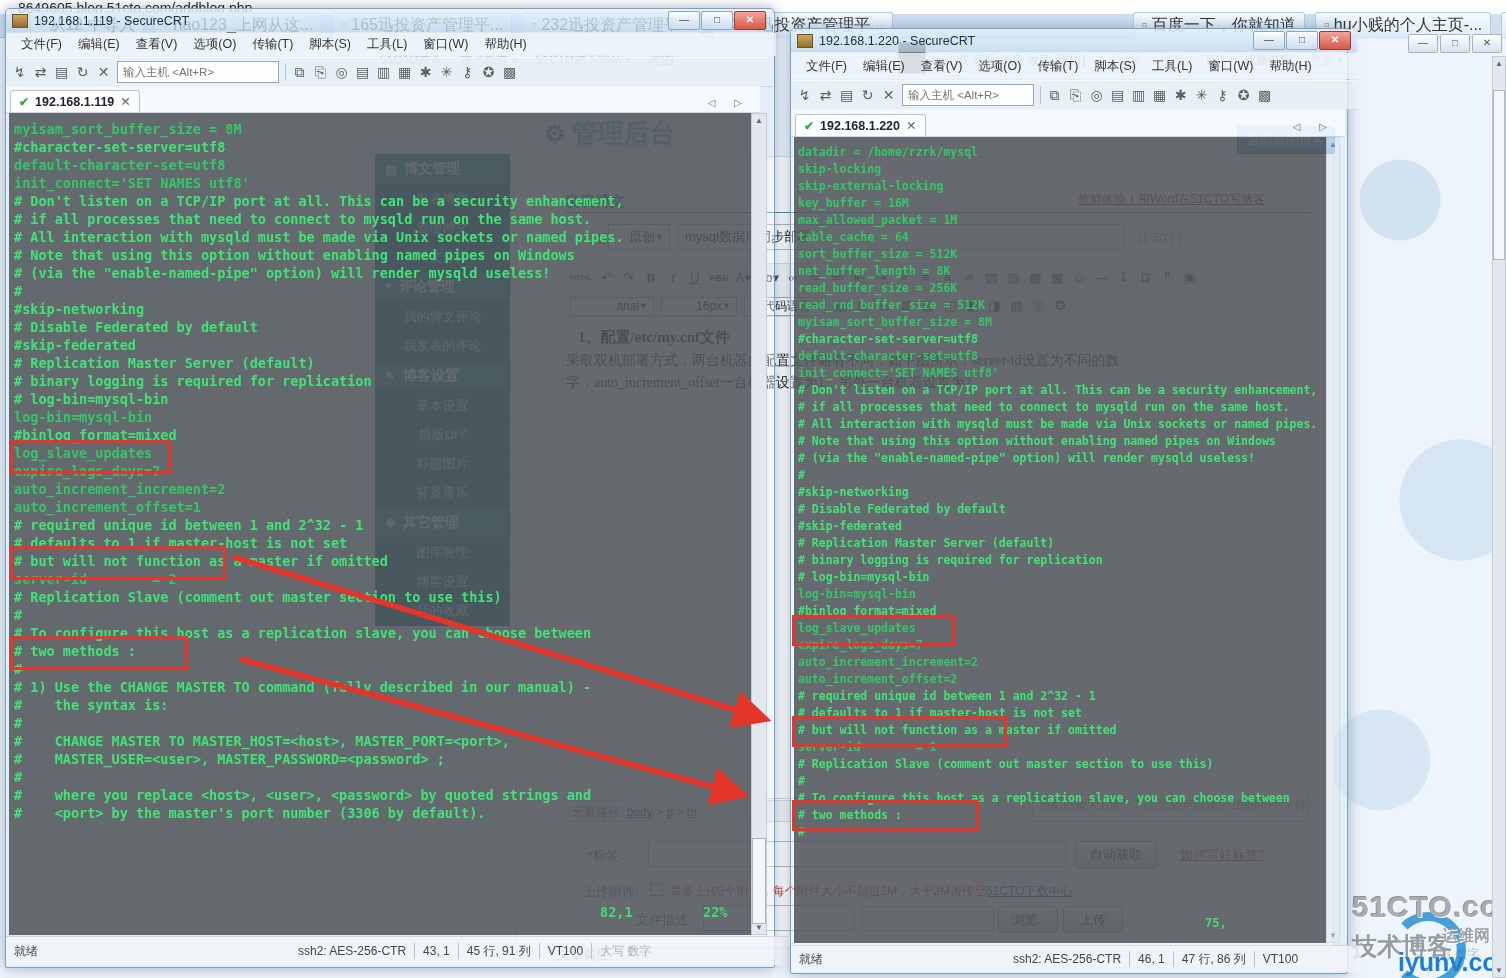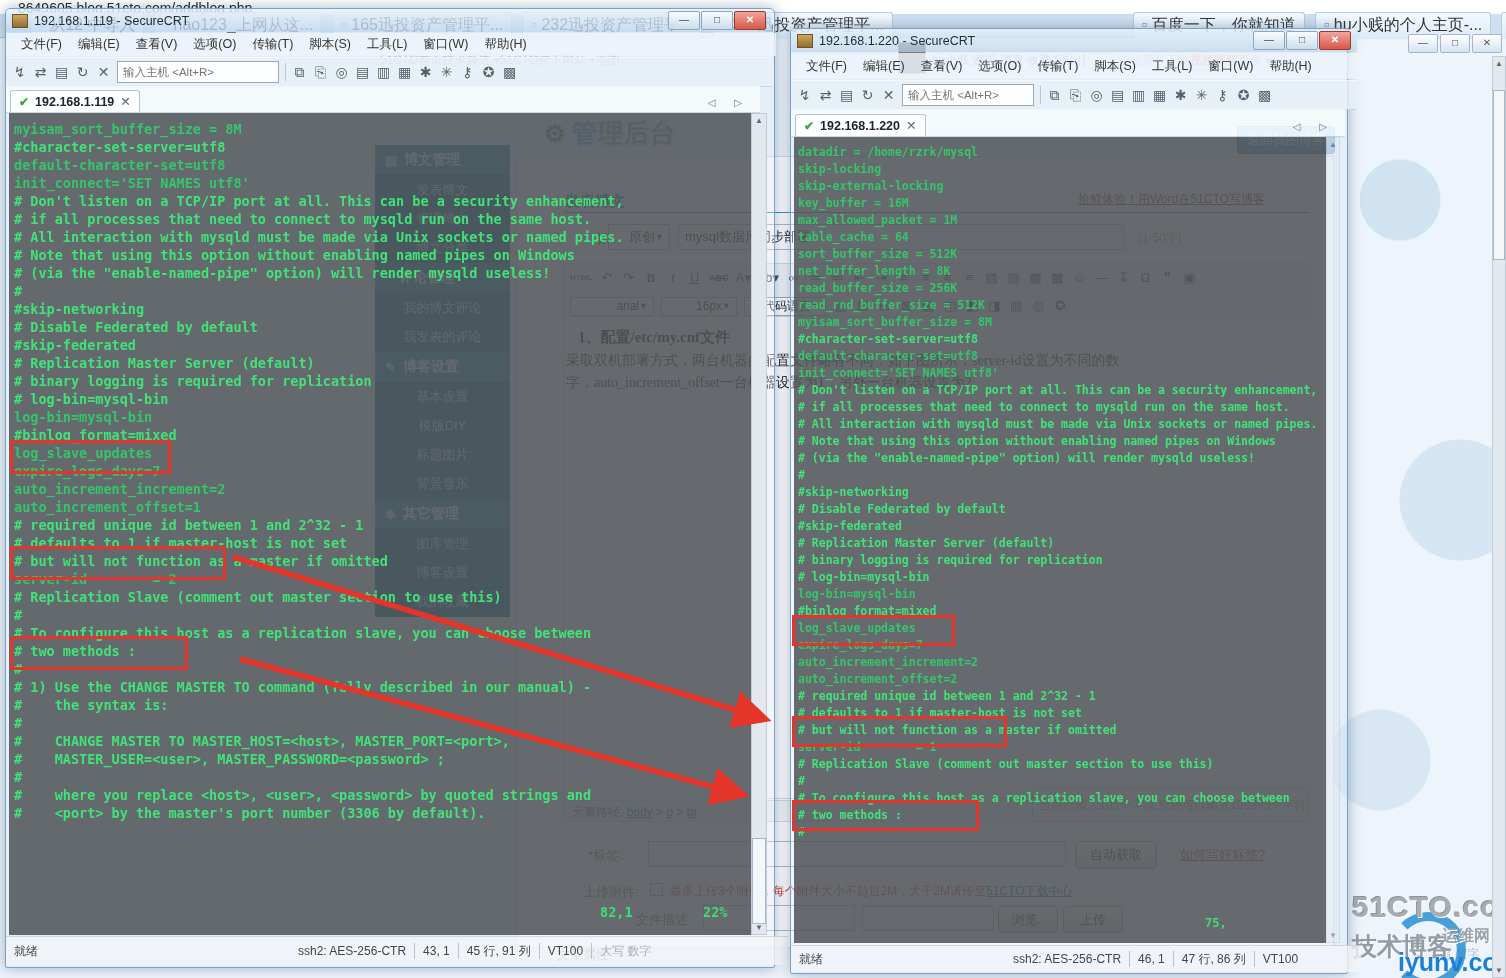--- a/index.html
+++ b/index.html
@@ -10,21 +10,21 @@
                      radial-gradient(circle at 1460px 500px, rgba(190,215,235,.5) 0 60px, transparent 61px),
                      radial-gradient(circle at 1380px 760px, rgba(190,215,235,.45) 0 50px, transparent 51px);}
   .abs{position:absolute}
   
   .urlbar{left:0;top:0;width:1506px;height:14px;background:#fff;font-size:14px;color:#222;padding-left:18px;overflow:hidden}
   .tabrow{left:0;top:14px;width:1506px;height:24px;background:#cfdff0;border-bottom:1px solid #aac4dd;display:flex;align-items:center;gap:10px;padding-left:30px;box-sizing:border-box}
   .btab{font-size:16px;color:#333;background:linear-gradient(#f4f9fe,#dcebf8);border:1px solid #b5cde2;border-bottom:none;border-radius:3px 3px 0 0;padding:2px 8px 3px 8px;white-space:nowrap}
   .btab::before{content:"▫ ";color:#7d9ab5}
   .bwin-controls{top:34px;left:1408px;display:flex;gap:2px}
   .bwc{width:28px;height:17px;background:linear-gradient(#fdfeff,#d7e3ef);border:1px solid #9fb6cc;border-radius:2px;font-size:10px;color:#555;text-align:center;line-height:16px}
-  .sitenav{font-size:12px;color:#9aa6b2;display:flex;white-space:nowrap}
+  .sitenav{font-size:12px;color:#9aa6b2;display:flex;gap:18px;white-space:nowrap}
   .usernav{font-size:12px;color:#3a76b5;white-space:nowrap}
   .rednav{color:#c43b3b}
   .avatar{width:26px;height:30px;background:#4a4440;border:1px solid #888}
   
   .admin-title{left:544px;top:116px;font-size:26px;font-weight:bold;color:#6fa3c8;text-shadow:1px 1px 0 #fff,2px 2px 1px rgba(90,130,170,.35)}
   .admin-title .gear{font-size:24px;color:#4d86b4;margin-right:6px}
   .back-btn{left:1237px;top:126px;width:96px;height:26px;background:linear-gradient(#79b4e4,#4d8fc9);border:1px solid #3c7bb4;border-radius:3px;color:#fff;font-size:13px;text-align:center;line-height:26px}
   .word-link{left:1078px;top:191px;font-size:12px;color:#8b2f12;text-decoration:underline;white-space:nowrap}
   .main-panel{left:516px;top:156px;width:816px;height:790px;background:#fff;border:1px solid #cfdbe4}
   .form-head{left:565px;top:192px;font-size:15px;font-weight:bold;color:#1d7d98}
@@ -89,21 +89,21 @@
   .rt pre{font-size:11.5px;line-height:17px;padding:7px 0 0 4px}
   .tline{color:#35c56a;font-weight:bold}
   .tline.cm{color:#41e378}
   .vi-green{position:absolute;font-family:"DejaVu Sans Mono",monospace;font-weight:bold;color:#3fdd74}
   .crt-status{background:rgba(243,245,247,.78);border-top:1px solid rgba(180,195,210,.6);display:flex;align-items:center;font-size:12px;color:#444;padding:0 8px}
   .st-sep{width:1px;height:16px;background:#b8c2cc;margin:0 8px}
   .st-dim{color:#aab2ba}
   
   .hlbox{border:3px solid #e5352b;background:transparent;z-index:60}
   
-  .sidebar{left:375px;top:145px;width:135px;background:#0b4f6e;z-index:1}
+  .sidebar{left:375px;top:154px;width:135px;background:#0b4f6e;z-index:1}
   .sidebar .header{background:#0f7fa0;color:#eaf6fb;font-weight:bold;font-size:14px;padding:6px 10px;border-bottom:1px solid #0a4a66;display:flex;gap:7px;align-items:center}
   .sidebar .item{background:#0d5a7d;color:#cfe8f2;font-size:13px;text-align:center;padding:5px 0;border-bottom:1px solid #0a4a66}
   .sidebar .ico{font-size:13px;color:#bfe2ef}
 </style>
 </head>
 <body>
 
 <div class="page">
 
   <div class="abs urlbar">8649605.blog.51cto.com/addblog.php</div>

